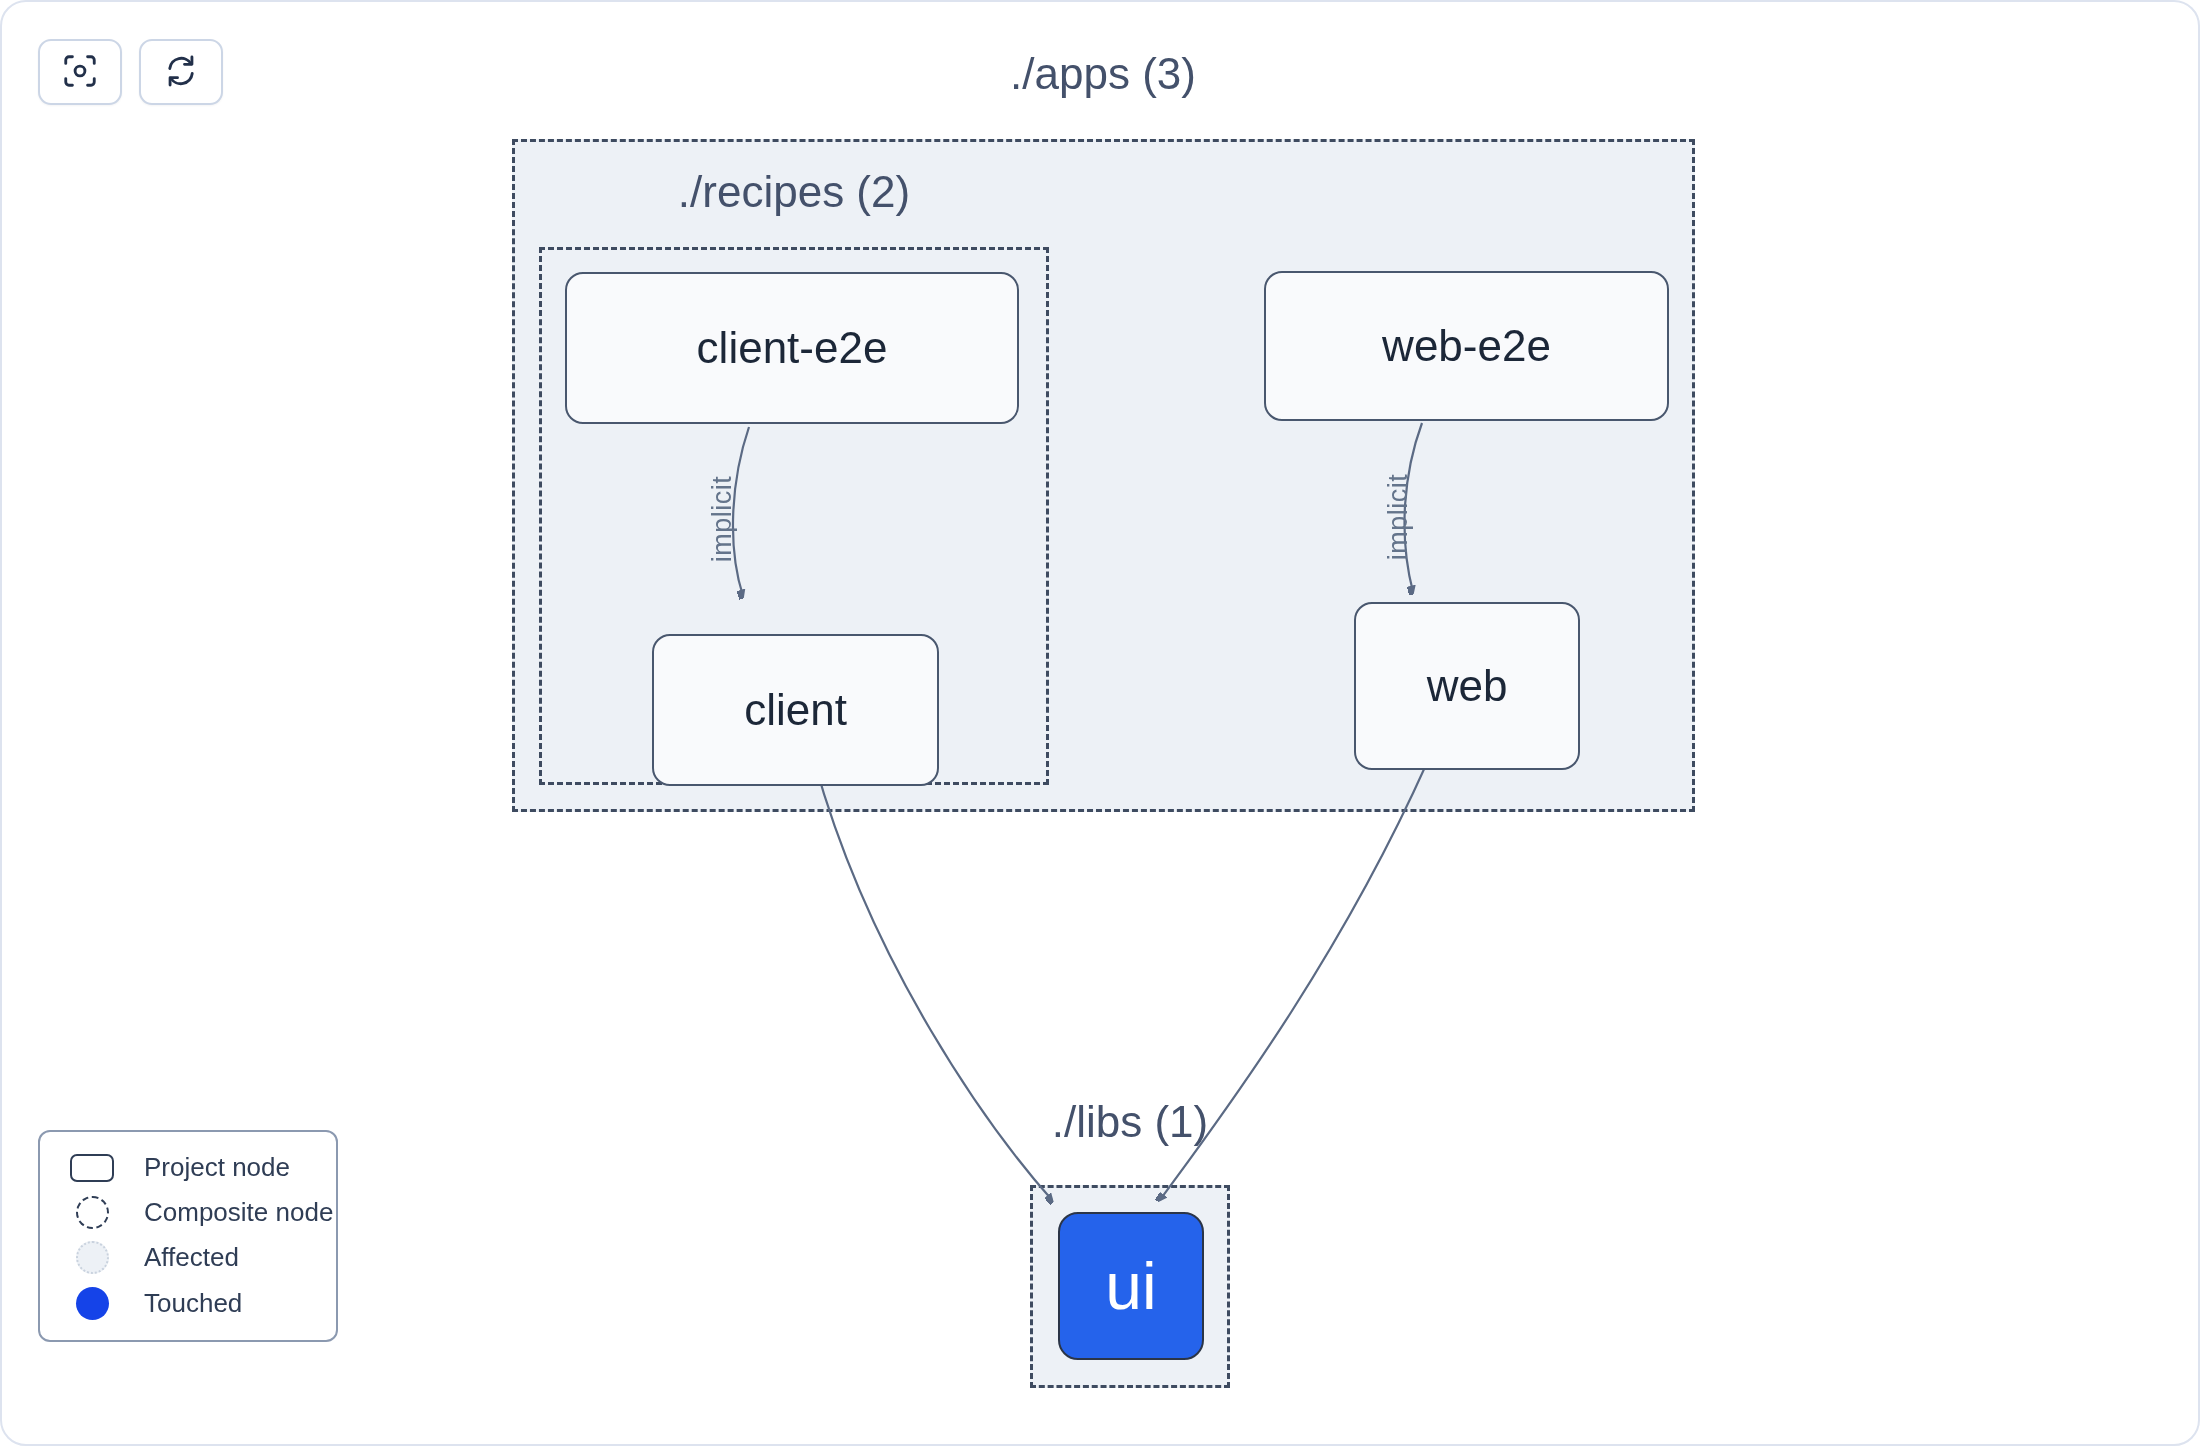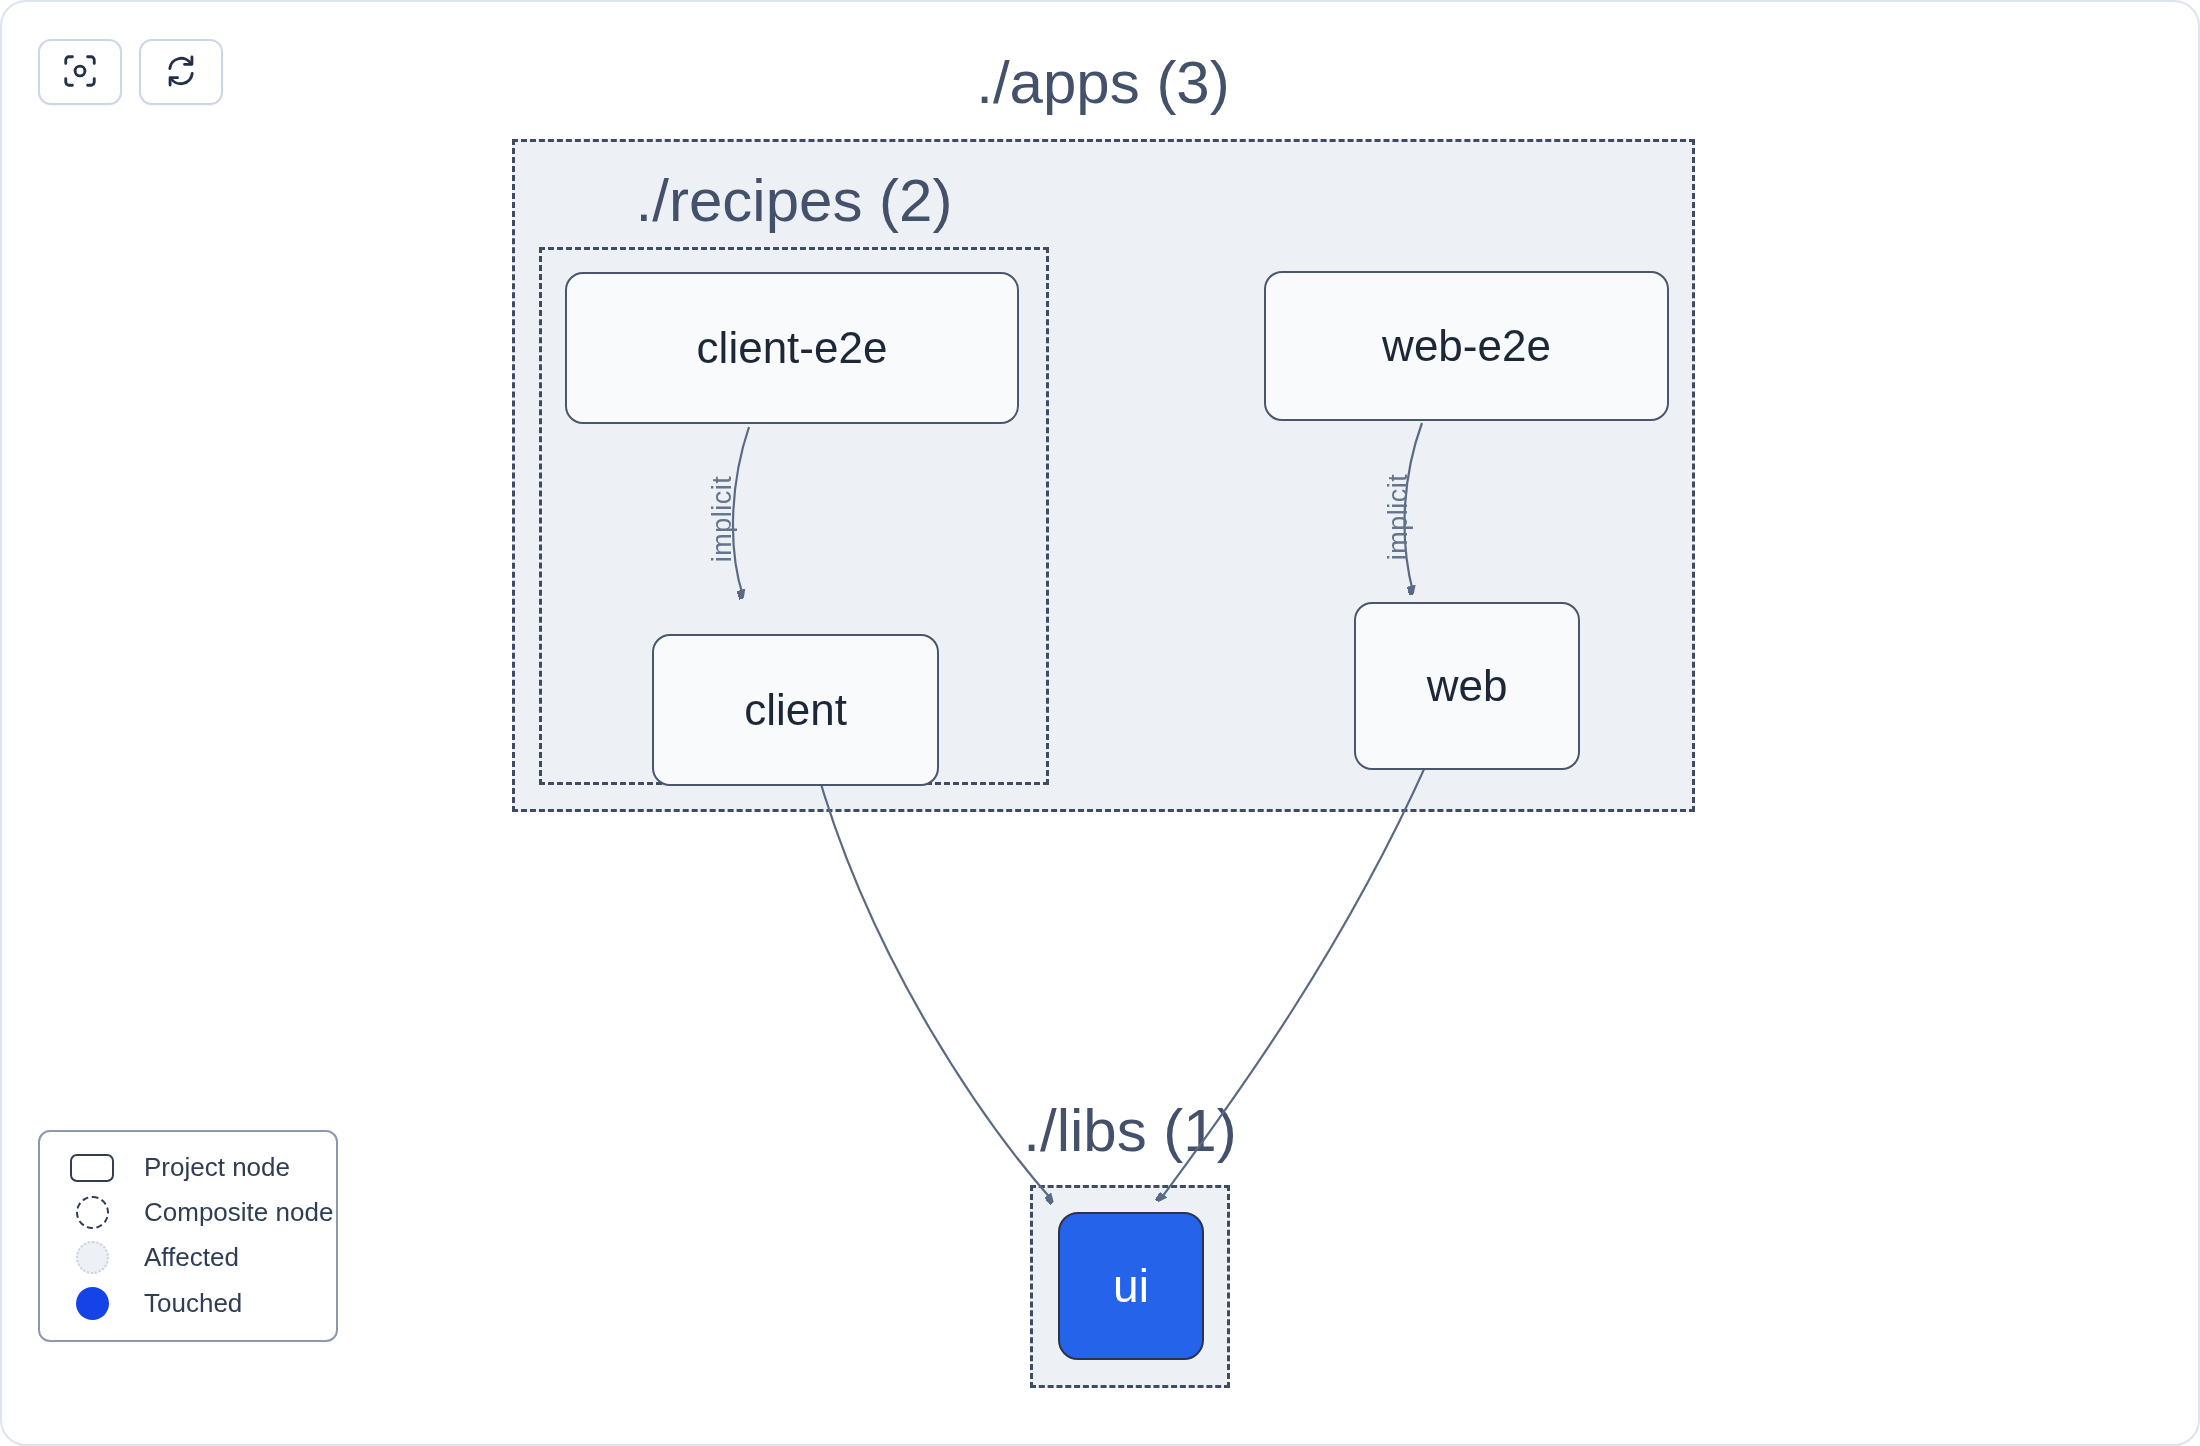--- a/index.html
+++ b/index.html
@@ -7,21 +7,21 @@
     position:relative;width:2200px;height:1446px;background:#ffffff;
     border:2px solid #dde3ef;border-radius:26px;box-sizing:border-box;overflow:hidden;
     font-family:"Liberation Sans",sans-serif;
   }
   
   .group{position:absolute;background:#edf1f6;border:3px dashed #3e4b60;box-sizing:border-box;}
   #g-apps{left:510px;top:137px;width:1183px;height:673px;}
   #g-recipes{left:537px;top:245px;width:510px;height:538px;}
   #g-libs{left:1028px;top:1183px;width:200px;height:203px;}
   .group-label{
-    position:absolute;transform:translateX(-50%);font-size:60px;color:#44516b;
+    position:absolute;transform:translateX(-50%);font-size:44px;color:#44516b;
     white-space:nowrap;line-height:1.1;
   }
   #gl-apps{left:1101px;top:48px;}
   #gl-recipes{left:792px;top:166px;}
   #gl-libs{left:1128px;top:1096px;}
   
   svg.edges{position:absolute;left:0;top:0;width:2200px;height:1446px;pointer-events:none;}
   svg.edges path.edge{stroke:#5b6a84;stroke-width:2.2;fill:none;}
   .edge-label{
     position:absolute;transform:translate(-50%,-50%) rotate(-90deg);
@@ -34,21 +34,21 @@
     position:absolute;display:flex;align-items:center;justify-content:center;
     background:#f9fafc;border:2.5px solid #49576e;border-radius:18px;
     font-size:44px;color:#1c2738;box-sizing:border-box;cursor:pointer;
   }
   #n-client-e2e{left:563px;top:270px;width:454px;height:152px;}
   #n-web-e2e{left:1262px;top:269px;width:405px;height:150px;}
   #n-client{left:650px;top:604px;width:287px;height:152px;margin-top:28px;}
   #n-web{left:1352px;top:600px;width:226px;height:168px;}
   #n-ui{
     left:1056px;top:1210px;width:146px;height:148px;
-    background:#2563eb;border-color:#2b3547;color:#ffffff;font-size:46px;border-radius:20px;
+    background:#2563eb;border-color:#2b3547;color:#ffffff;font-size:66px;border-radius:20px;
   }
   
   .toolbar{position:absolute;left:36px;top:37px;display:flex;gap:17px;}
   .tool-btn{
     width:84px;height:66px;background:#ffffff;border:2px solid #ccd6e6;border-radius:13px;
     display:flex;align-items:center;justify-content:center;cursor:pointer;padding:0;
     box-shadow:0 1px 2px rgba(30,41,59,0.05);
   }
   .tool-btn svg{width:38px;height:38px;stroke:#22304a;fill:none;stroke-width:1.8;
     stroke-linecap:round;stroke-linejoin:round;}

